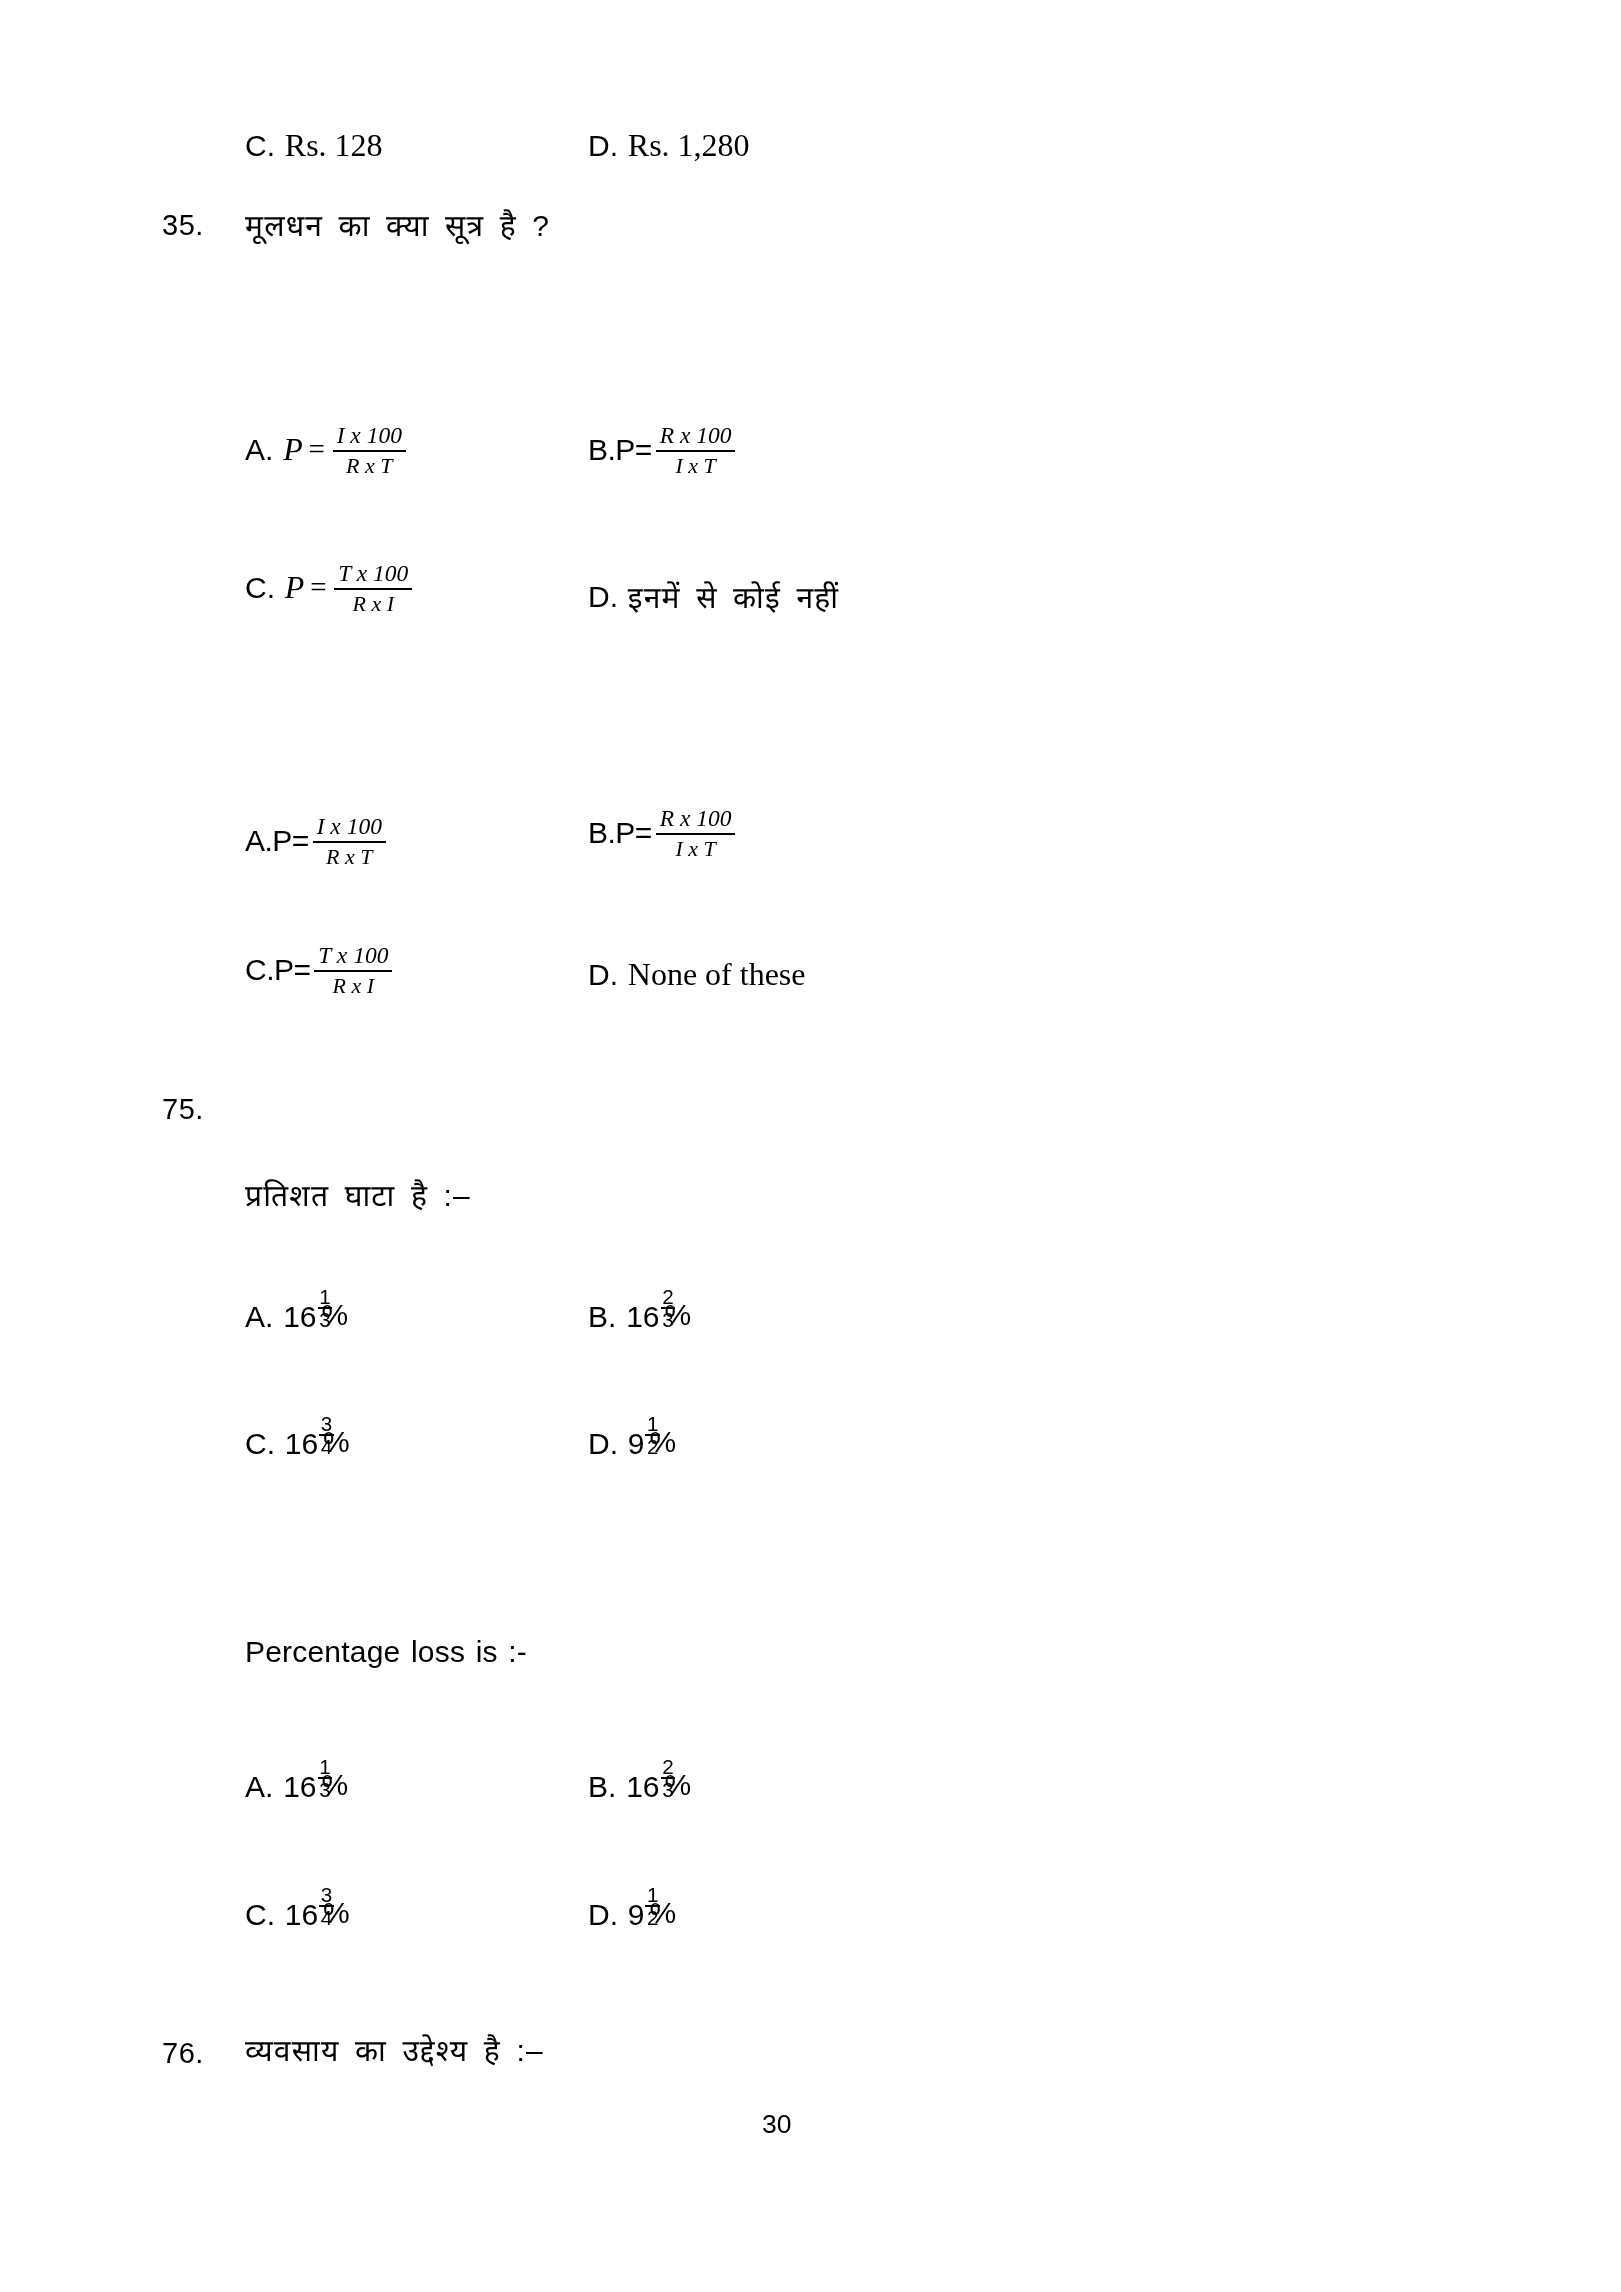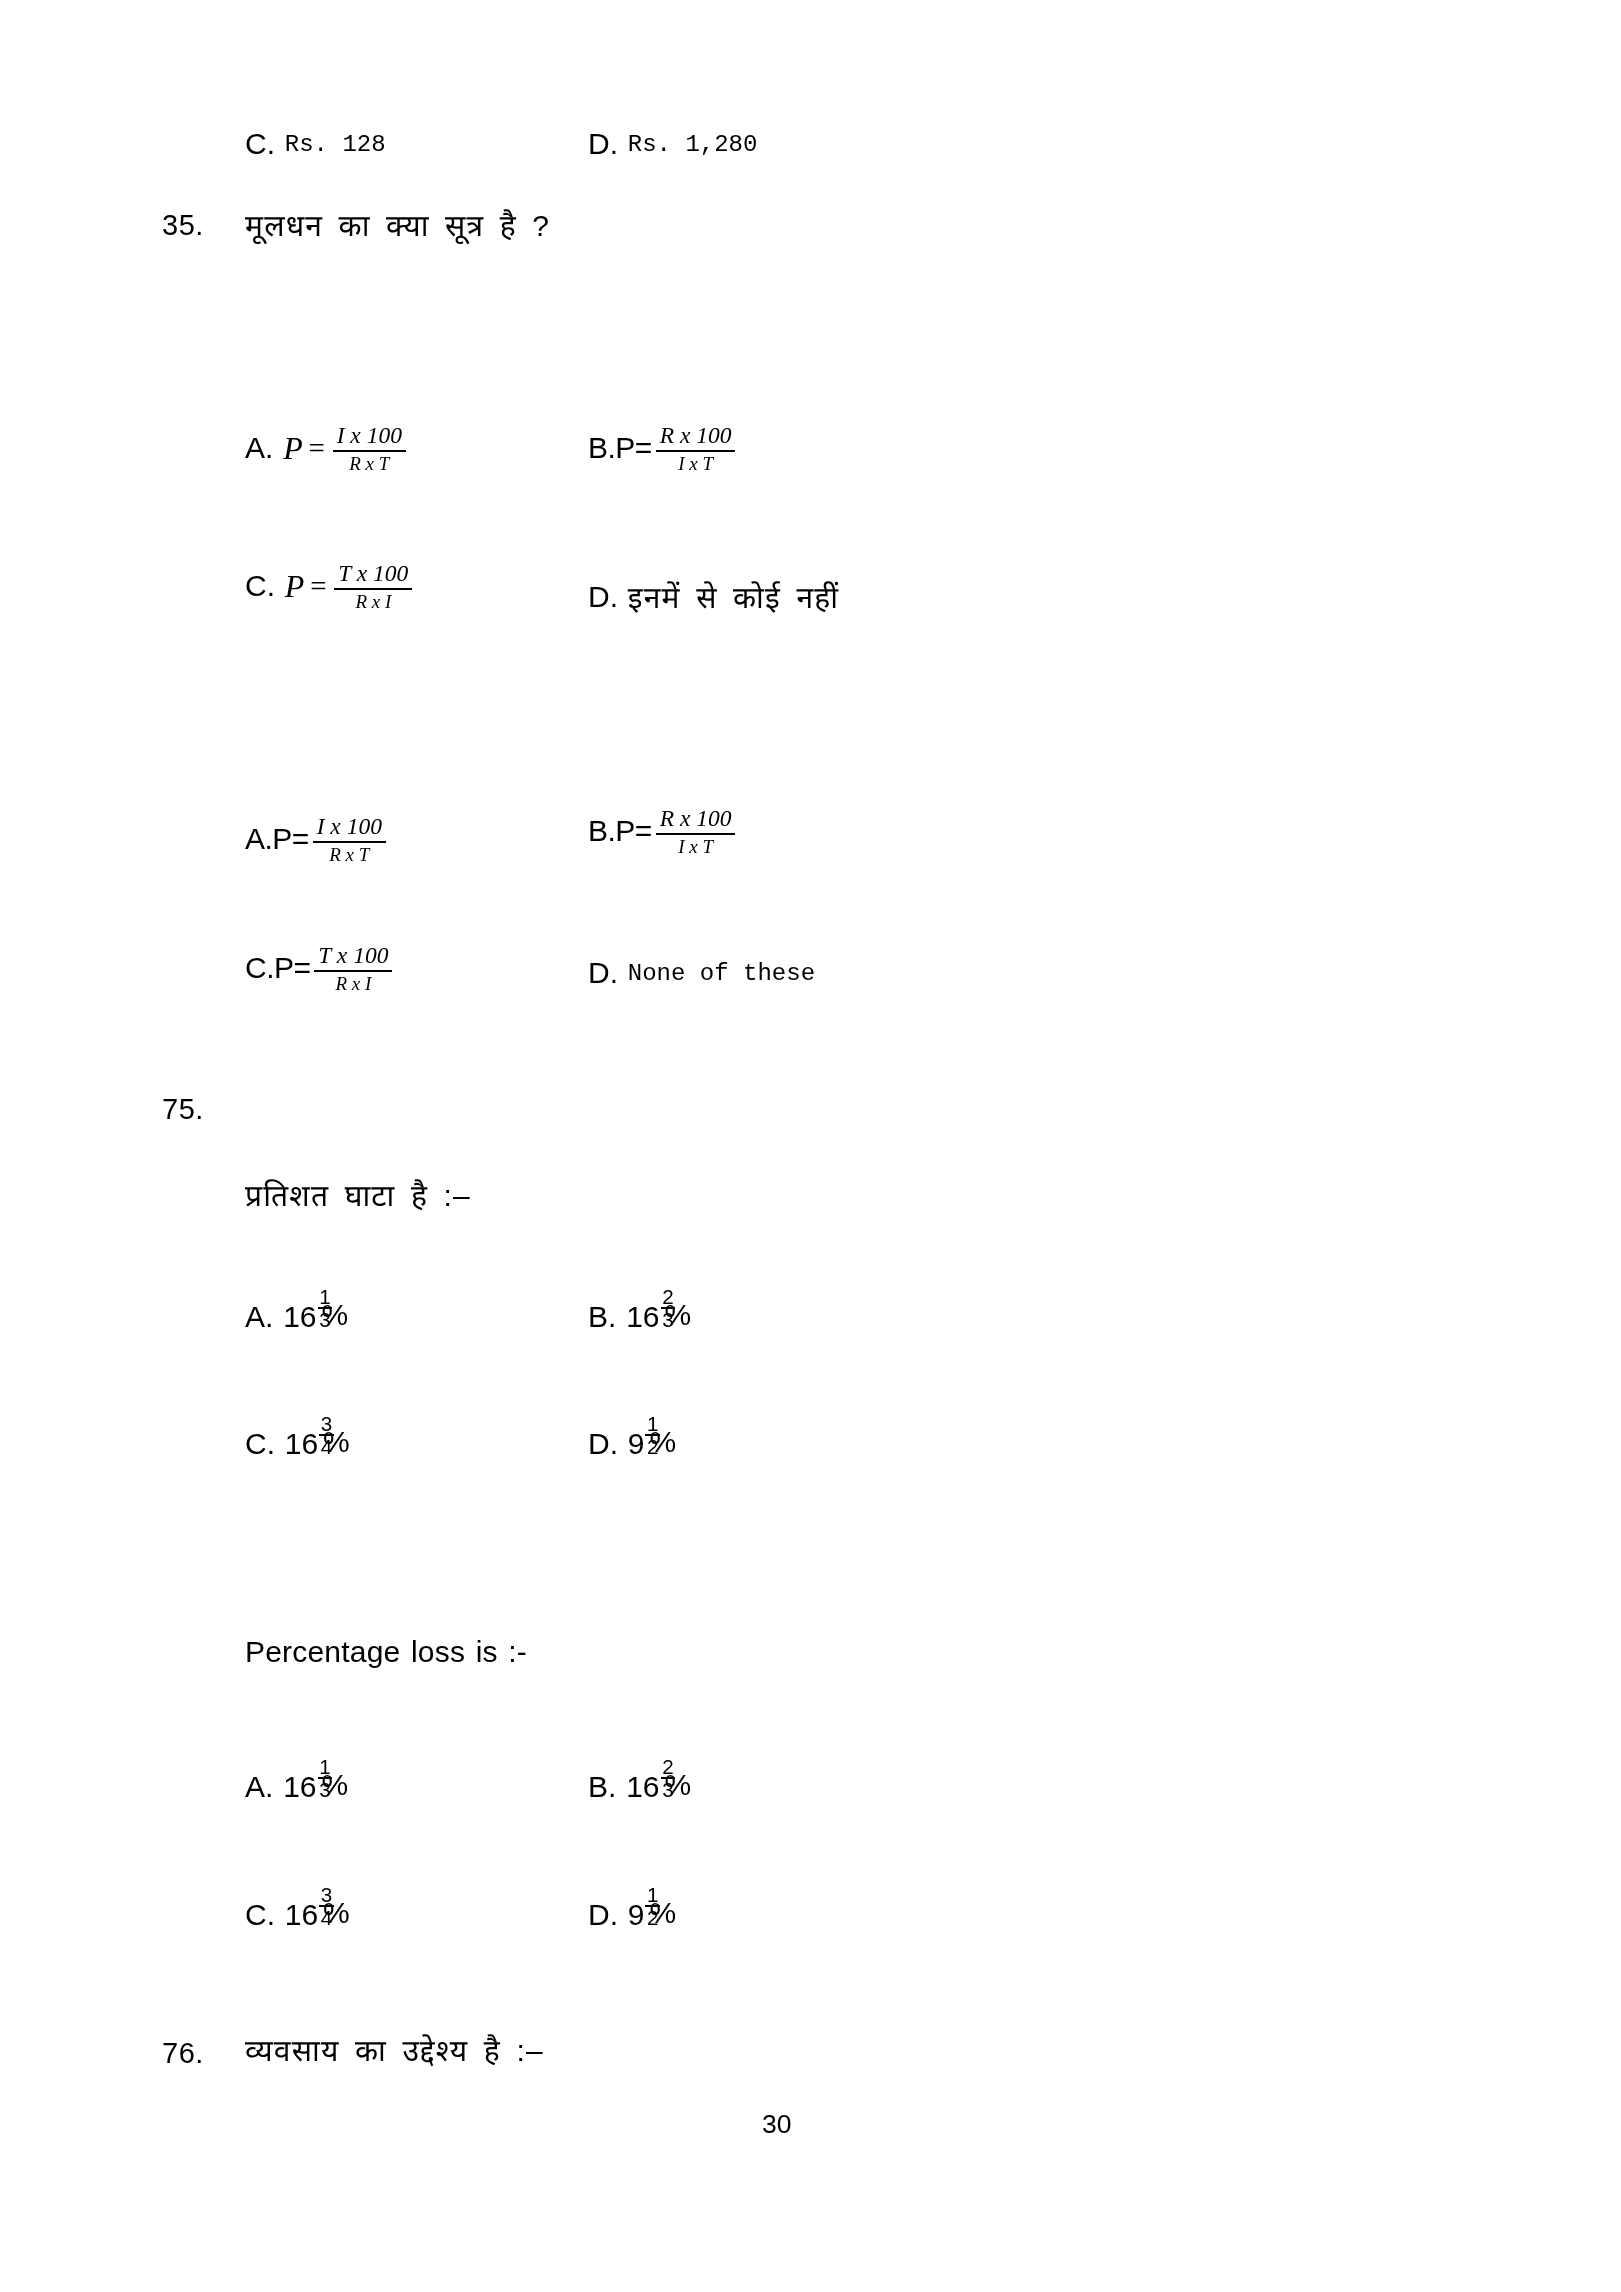--- a/index.html
+++ b/index.html
@@ -56,22 +56,22 @@
     display: flex;
     align-items: center;
     white-space: nowrap;
   }
   .opt-label {
     font-family: "Liberation Sans", sans-serif;
     font-size: 30px;
   }
   .opt-label.tight { letter-spacing: -0.5px; }
   .opt-text {
-    font-family: Liberation Mono, monospace;
-    font-size: 24px;
+    font-family: Liberation Serif, serif;
+    font-size: 32px;
   }
 
   
   .math {
     font-family: "Liberation Serif", serif;
     font-style: italic;
     display: inline-flex;
     align-items: center;
   }
   .math .var {
@@ -94,21 +94,21 @@
   }
   .frac .num {
     font-family: "Liberation Serif", serif;
     font-style: italic;
     font-size: 23.5px;
     padding: 0 3.9px 2px 3.9px;
     white-space: nowrap;
   }
   .frac .den {
     font-family: "Liberation Serif", serif;
-    font-size: 19px;
+    font-size: 22px;
     padding: 2px 3.9px 0 3.9px;
     border-top: 2px solid #000;
     white-space: nowrap;
     width: 100%;
     text-align: center;
     box-sizing: border-box;
   }
 
   
   .mixed {

